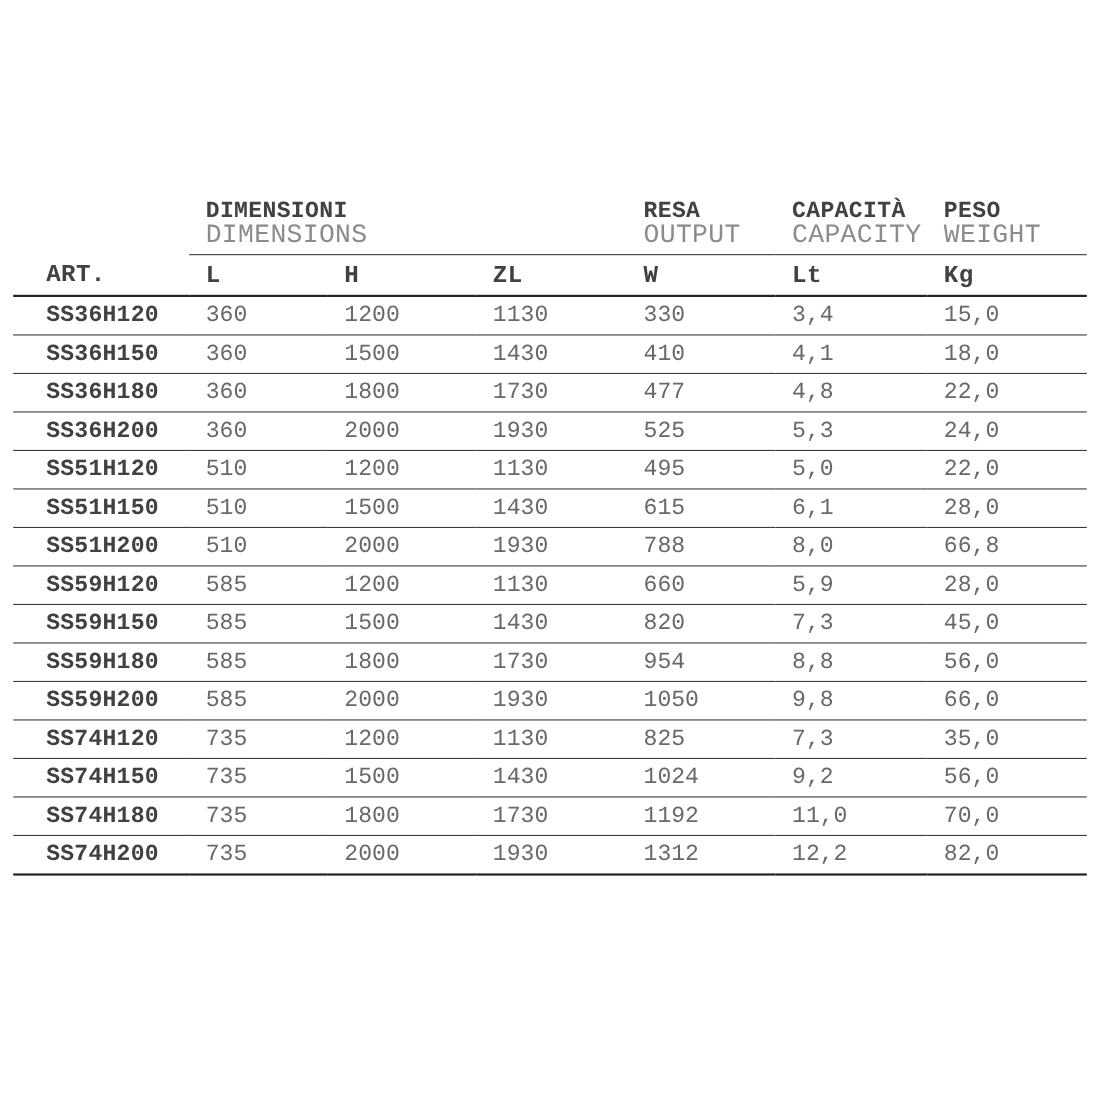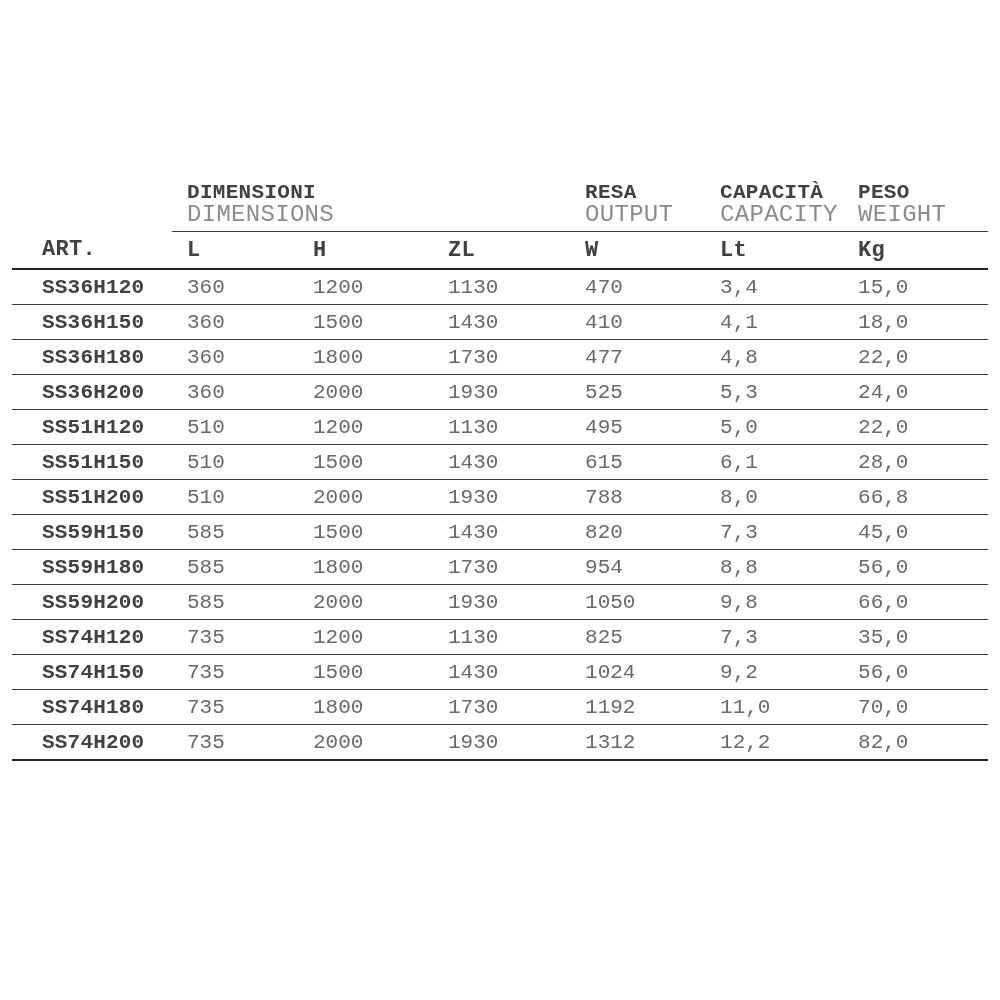--- a/index.html
+++ b/index.html
@@ -143,21 +143,21 @@
         <th>Lt</th>
         <th>Kg</th>
       </tr>
     </thead>
     <tbody>
         <tr class="data-row">
           <td class="art">SS36H120</td>
           <td class="val">360</td>
           <td class="val">1200</td>
           <td class="val">1130</td>
-          <td class="val">470</td>
+          <td class="val">330</td>
           <td class="val">3,4</td>
           <td class="val">15,0</td>
         </tr>
         <tr class="data-row">
           <td class="art">SS36H150</td>
           <td class="val">360</td>
           <td class="val">1500</td>
           <td class="val">1430</td>
           <td class="val">410</td>
           <td class="val">4,1</td>
@@ -202,20 +202,29 @@
         <tr class="data-row">
           <td class="art">SS51H200</td>
           <td class="val">510</td>
           <td class="val">2000</td>
           <td class="val">1930</td>
           <td class="val">788</td>
           <td class="val">8,0</td>
           <td class="val">66,8</td>
         </tr>
         <tr class="data-row">
+          <td class="art">SS59H120</td>
+          <td class="val">585</td>
+          <td class="val">1200</td>
+          <td class="val">1130</td>
+          <td class="val">660</td>
+          <td class="val">5,9</td>
+          <td class="val">28,0</td>
+        </tr>
+        <tr class="data-row">
           <td class="art">SS59H150</td>
           <td class="val">585</td>
           <td class="val">1500</td>
           <td class="val">1430</td>
           <td class="val">820</td>
           <td class="val">7,3</td>
           <td class="val">45,0</td>
         </tr>
         <tr class="data-row">
           <td class="art">SS59H180</td>

